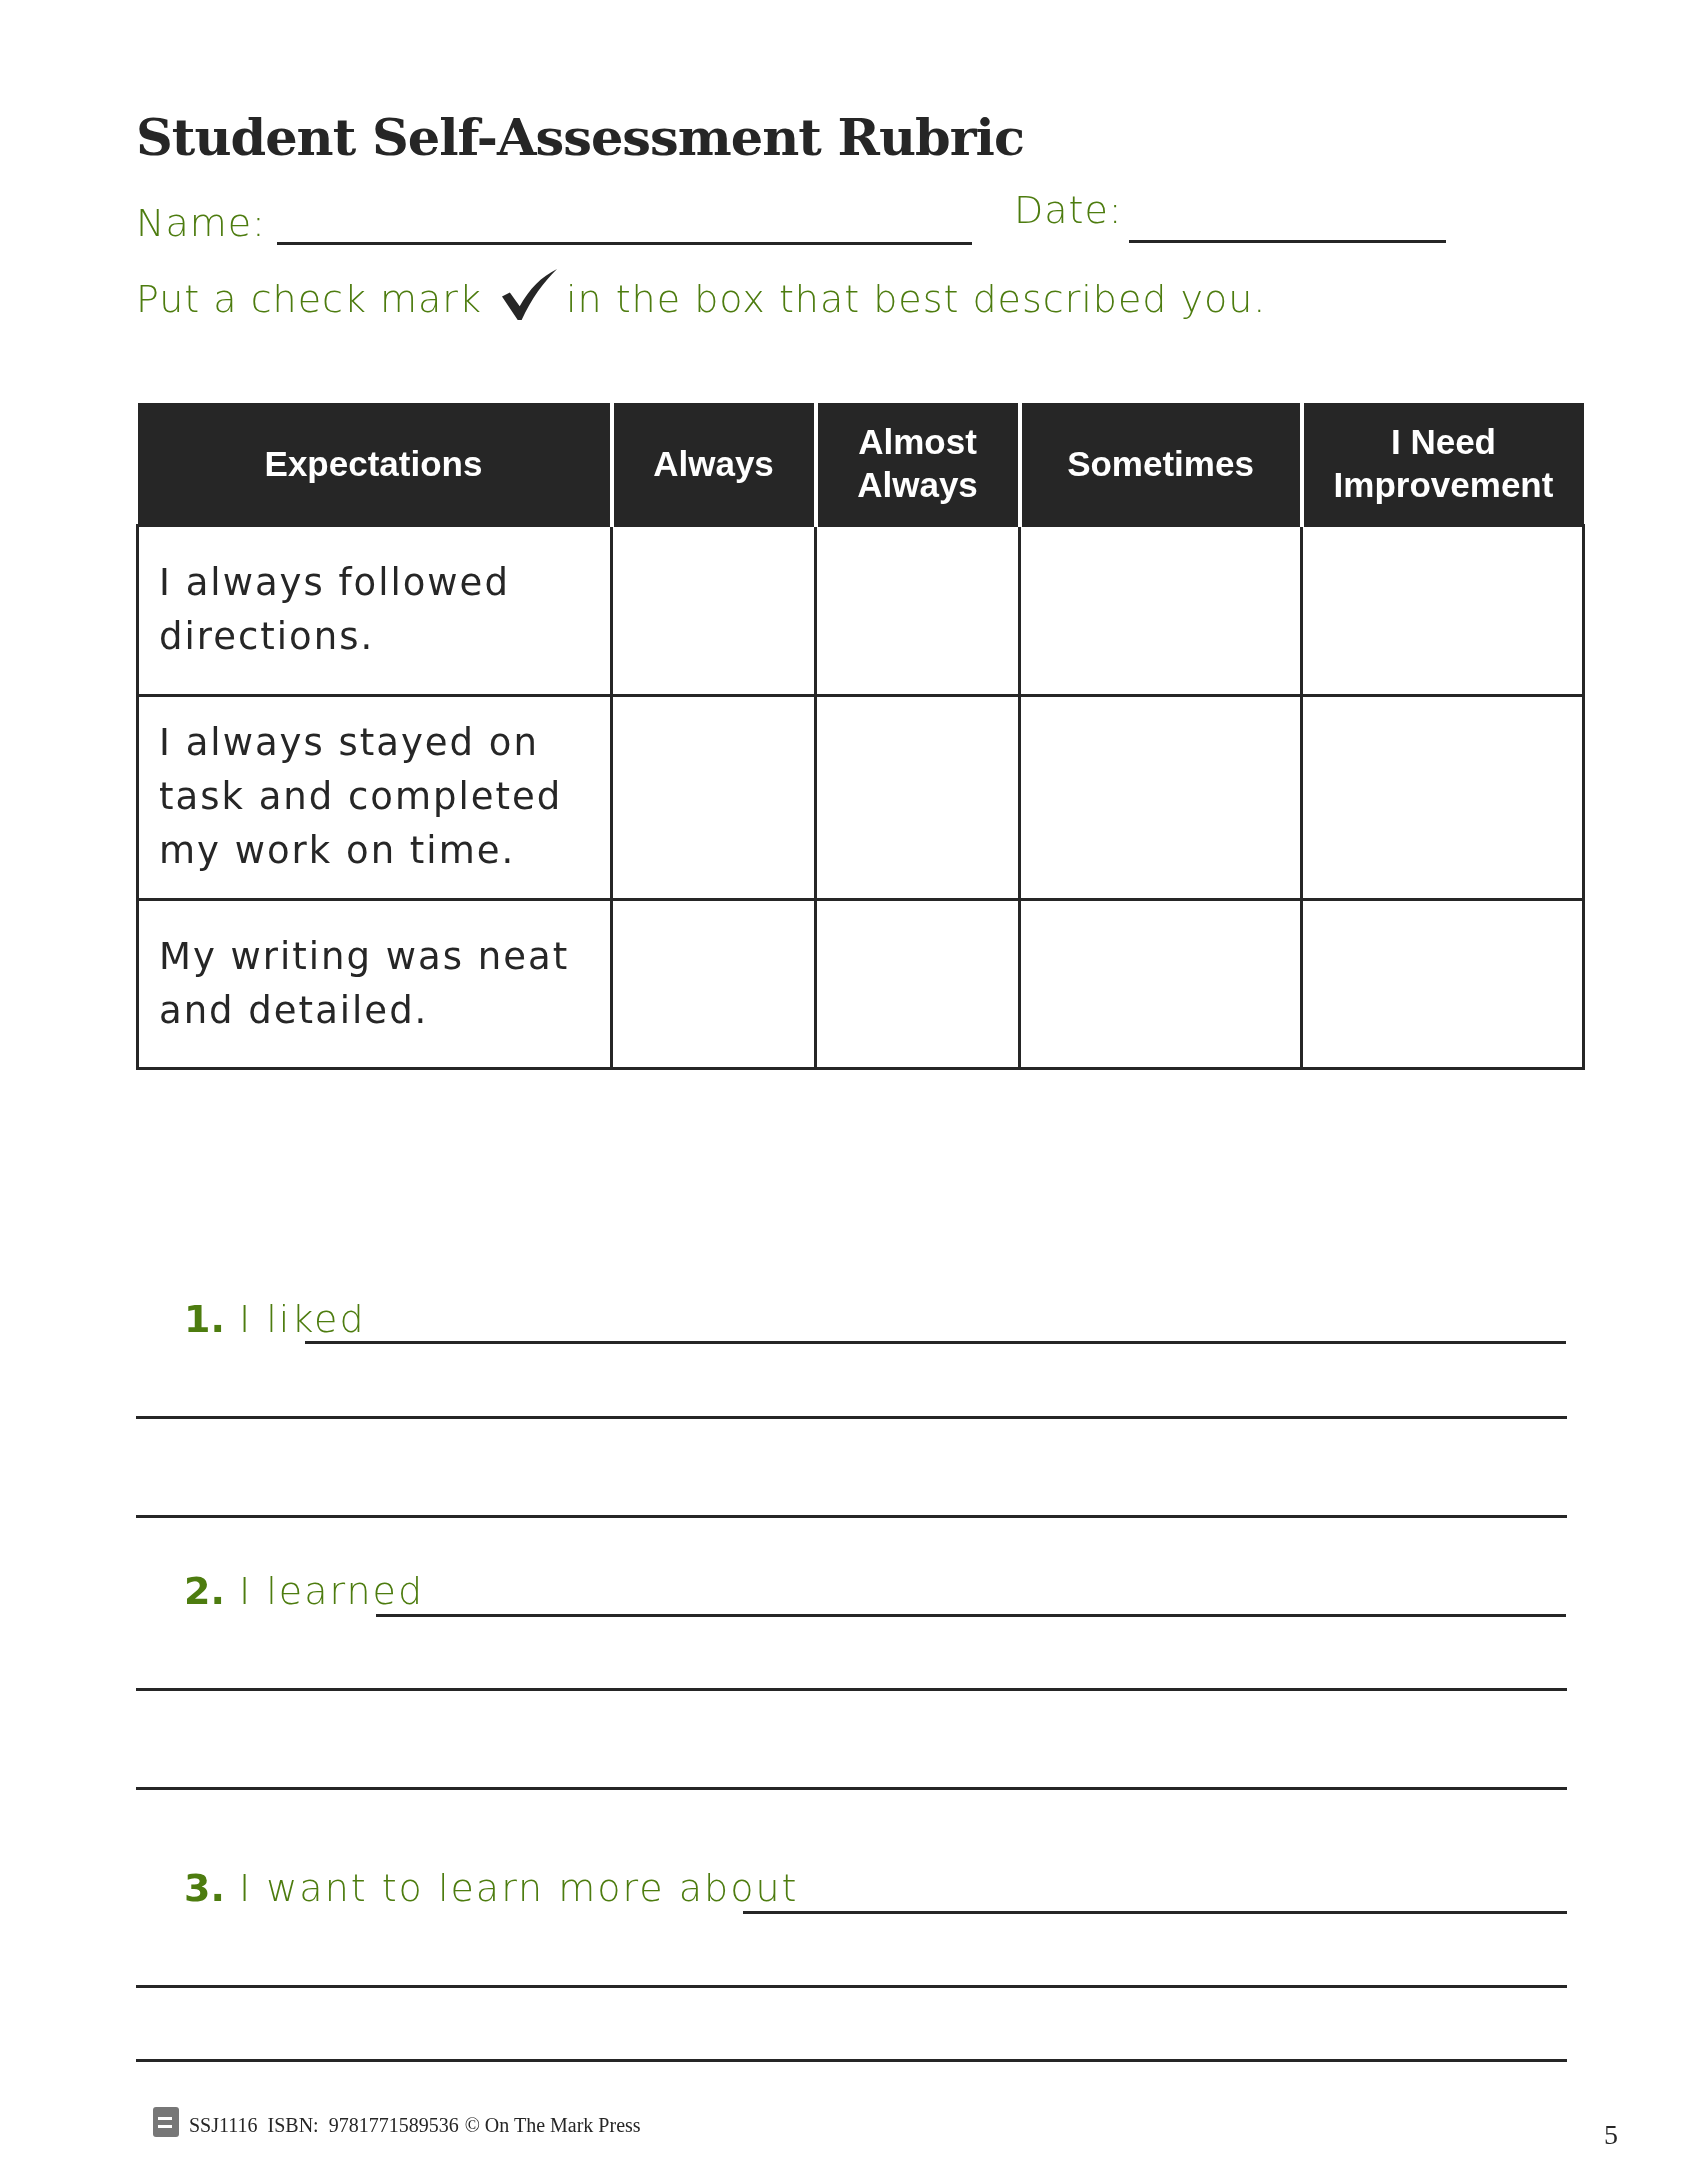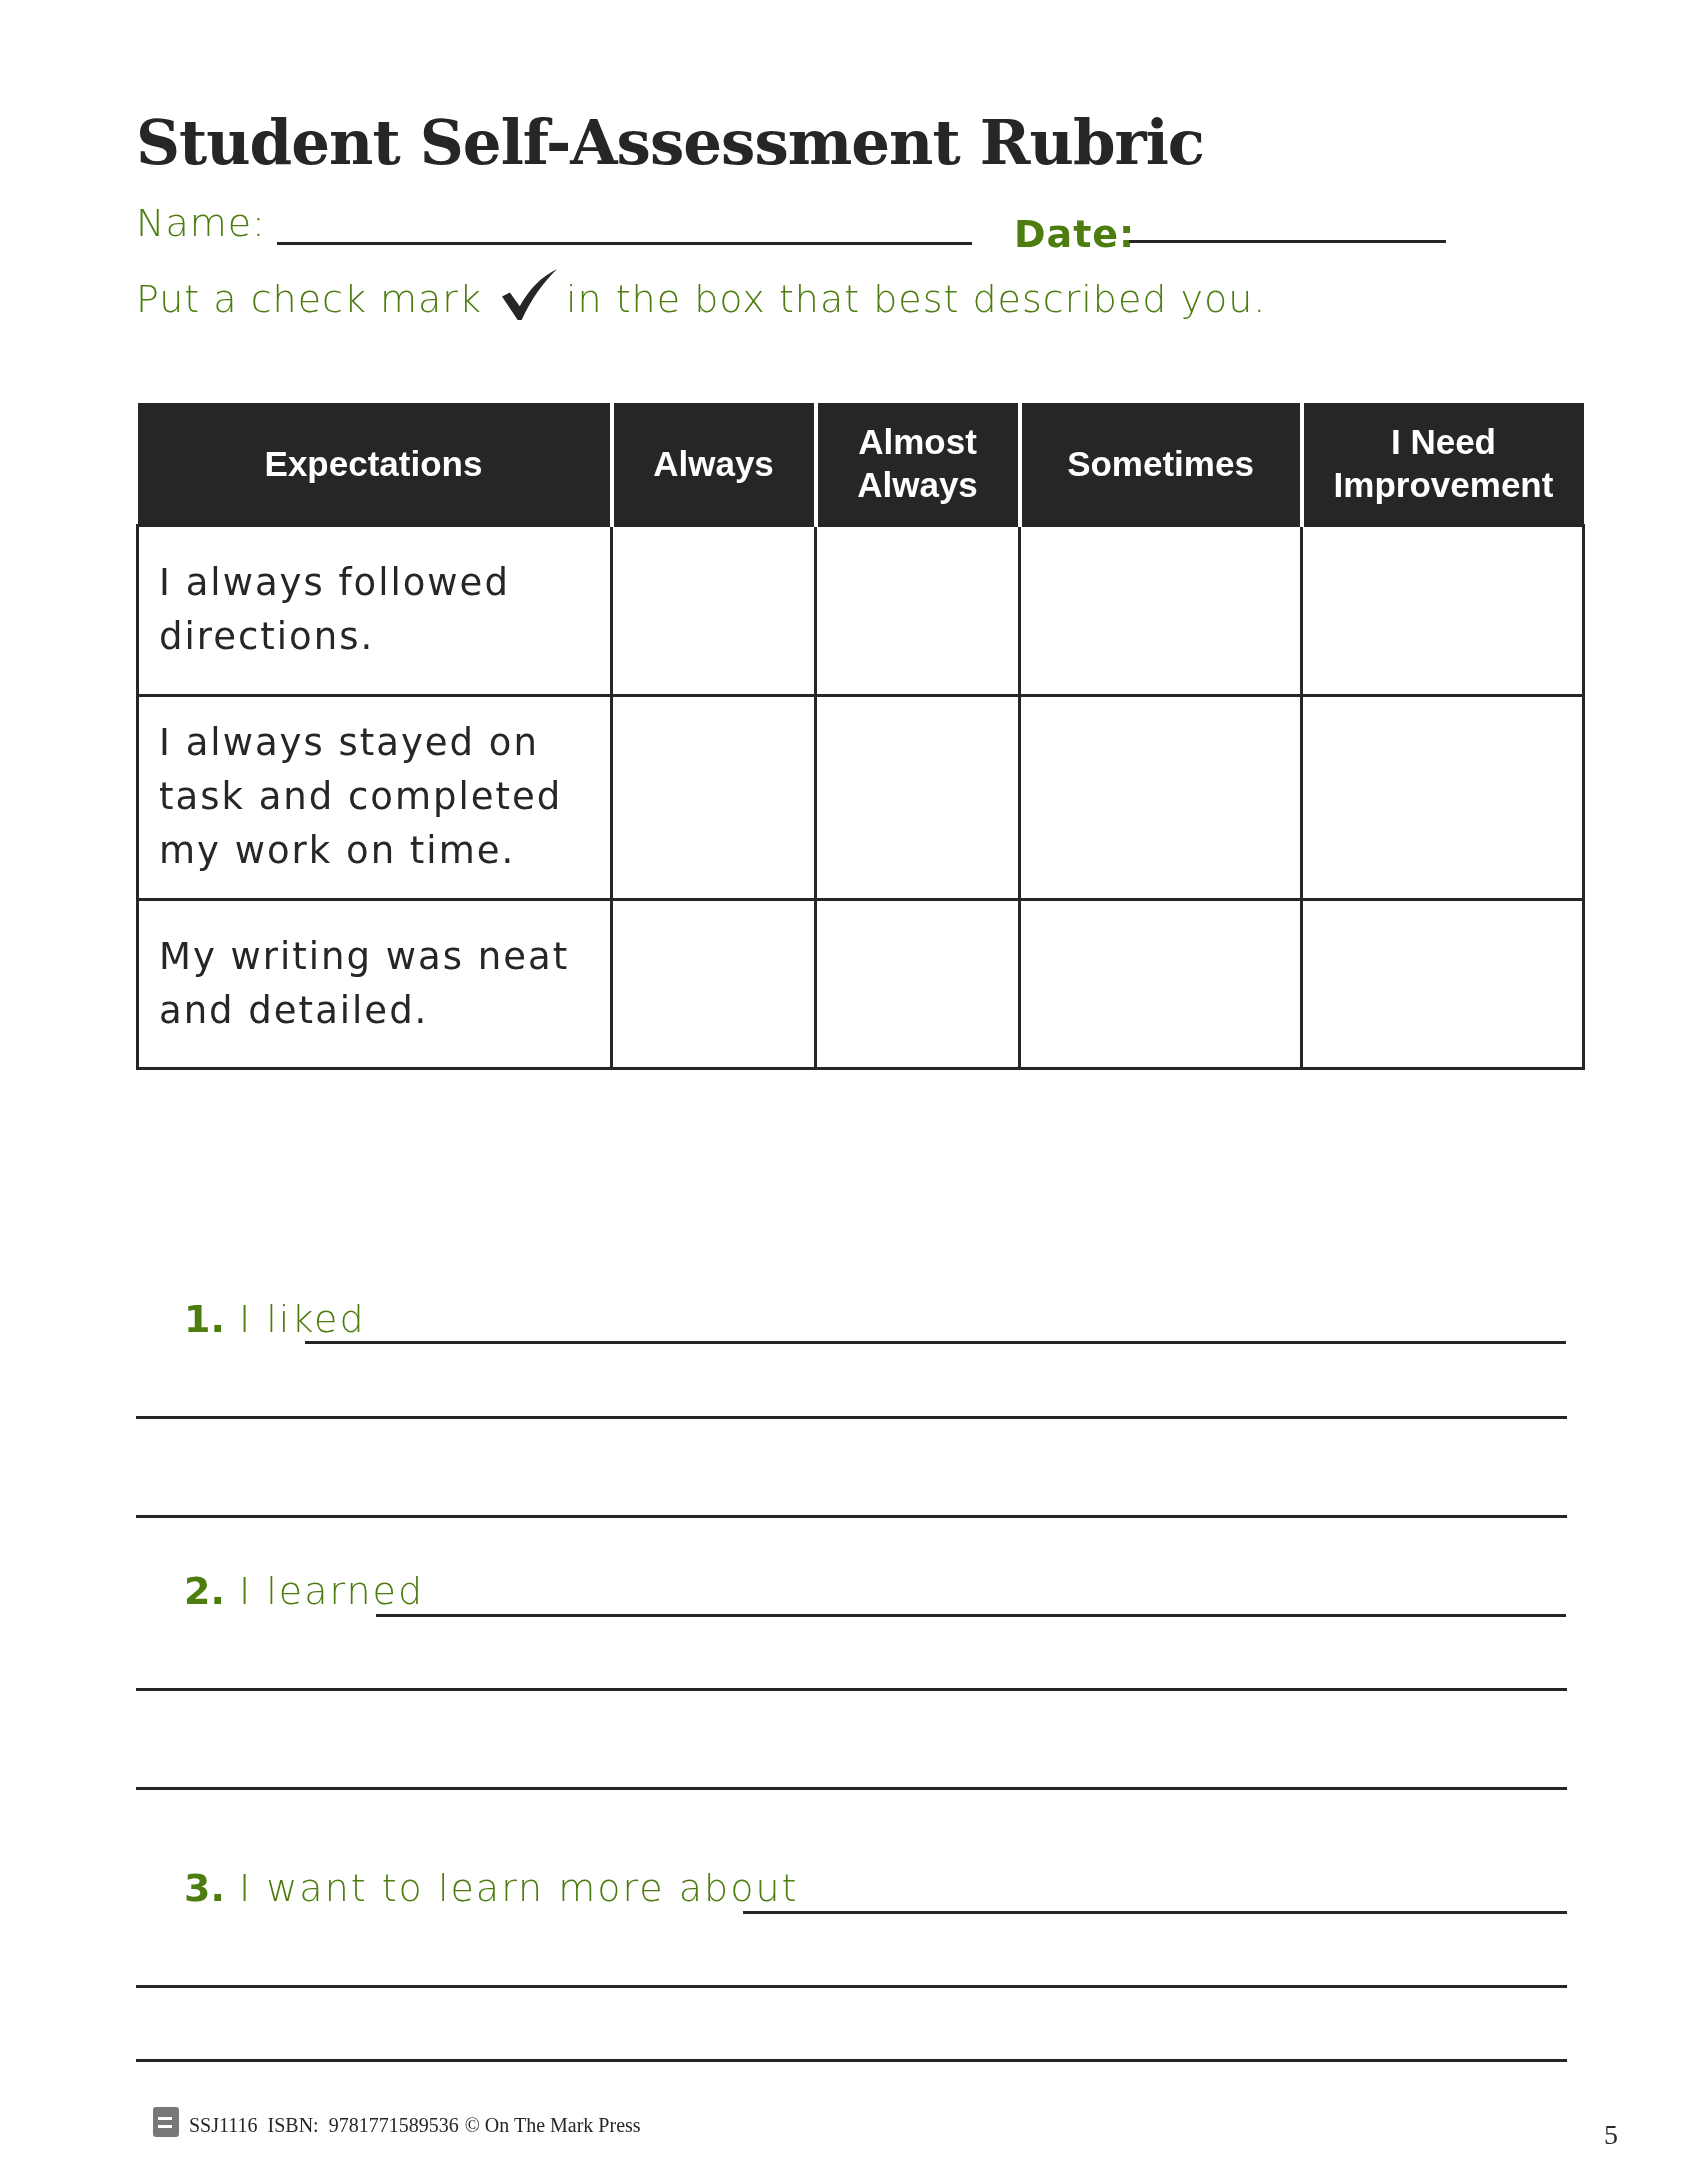--- a/index.html
+++ b/index.html
@@ -1,18 +1,18 @@
 <!DOCTYPE html>
 <html><head>
 <meta charset="utf-8">
 <style>
   html, body { margin:0; padding:0; background:#ffffff; }
   body { width:1683px; height:2178px; position:relative; overflow:hidden; color:#262626; font-family:"DejaVu Sans", sans-serif; }
   .abs { position:absolute; }
-  .title { left:136px; top:107px; font-family:"DejaVu Serif", serif; font-weight:bold; font-size:61px; letter-spacing:-1px; color:#262626; white-space:nowrap; }
+  .title { left:136px; top:107px; font-family:"DejaVu Serif", serif; font-weight:bold; font-size:51px; letter-spacing:-1px; color:#262626; white-space:nowrap; }
   .label { font-family:"DejaVu Sans", sans-serif; font-weight:200; font-size:38px; color:#4d7c0f; white-space:nowrap; letter-spacing:1px; -webkit-text-stroke:0; }
   .rule { position:absolute; height:3px; background:#262626; }
   .checkmark { position:absolute; left:500px; top:267px; width:59px; height:55px; }
   table.rubric { position:absolute; left:136px; top:403px; width:1446px; border-collapse:collapse; table-layout:fixed; }
   table.rubric th { background:#262626; color:#ffffff; font-family:"Liberation Sans", sans-serif; font-weight:bold; font-size:35px; line-height:43px; text-align:center; height:122px; padding:0 6px; border-left:4px solid #ffffff; box-sizing:border-box; }
   table.rubric th:first-child { border-left:none; }
   table.rubric td { border:3px solid #262626; box-sizing:border-box; vertical-align:middle; }
   table.rubric td.exp { font-family:"DejaVu Sans", sans-serif; font-weight:normal; font-size:37px; line-height:54px; letter-spacing:2px; color:#262626; padding:0 18px 0 20px; }
   table.rubric td.box { cursor:pointer; }
   .q { position:absolute; left:136px; font-size:38px; white-space:nowrap; letter-spacing:2px;margin-left:48px; }
@@ -24,21 +24,21 @@
   .footer .logo::after { top:18px; width:14px; }
   .pagenum { position:absolute; left:1604px; top:2119px; font-family:"Liberation Serif", serif; font-size:28px; color:#262626; }
 </style>
 </head>
 <body>
 
 <div class="abs title">Student Self-Assessment Rubric</div>
 
 <div class="abs label" style="left:136px; top:201px;">Name:</div>
 <div class="rule" style="left:277px; top:242px; width:695px;"></div>
-<div class="abs label" style="left:1014px; top:212px;font-weight:bold;">Date:</div>
+<div class="abs label" style="left:1014px; top:188px;">Date:</div>
 <div class="rule" style="left:1129px; top:240px; width:317px;"></div>
 
 <div class="abs label" style="left:136px; top:277px;">Put a check mark</div>
 <svg class="checkmark" viewBox="0 0 60 56">
   <path d="M2 30 L10 26 L20 40 C30 22 42 10 58 2 C44 16 32 32 22 54 L18 54 Z" fill="#262626"></path>
 </svg>
 <div class="abs label" style="left:566px; top:277px;">in the box that best described you.</div>
 
 <table class="rubric">
   <colgroup>

